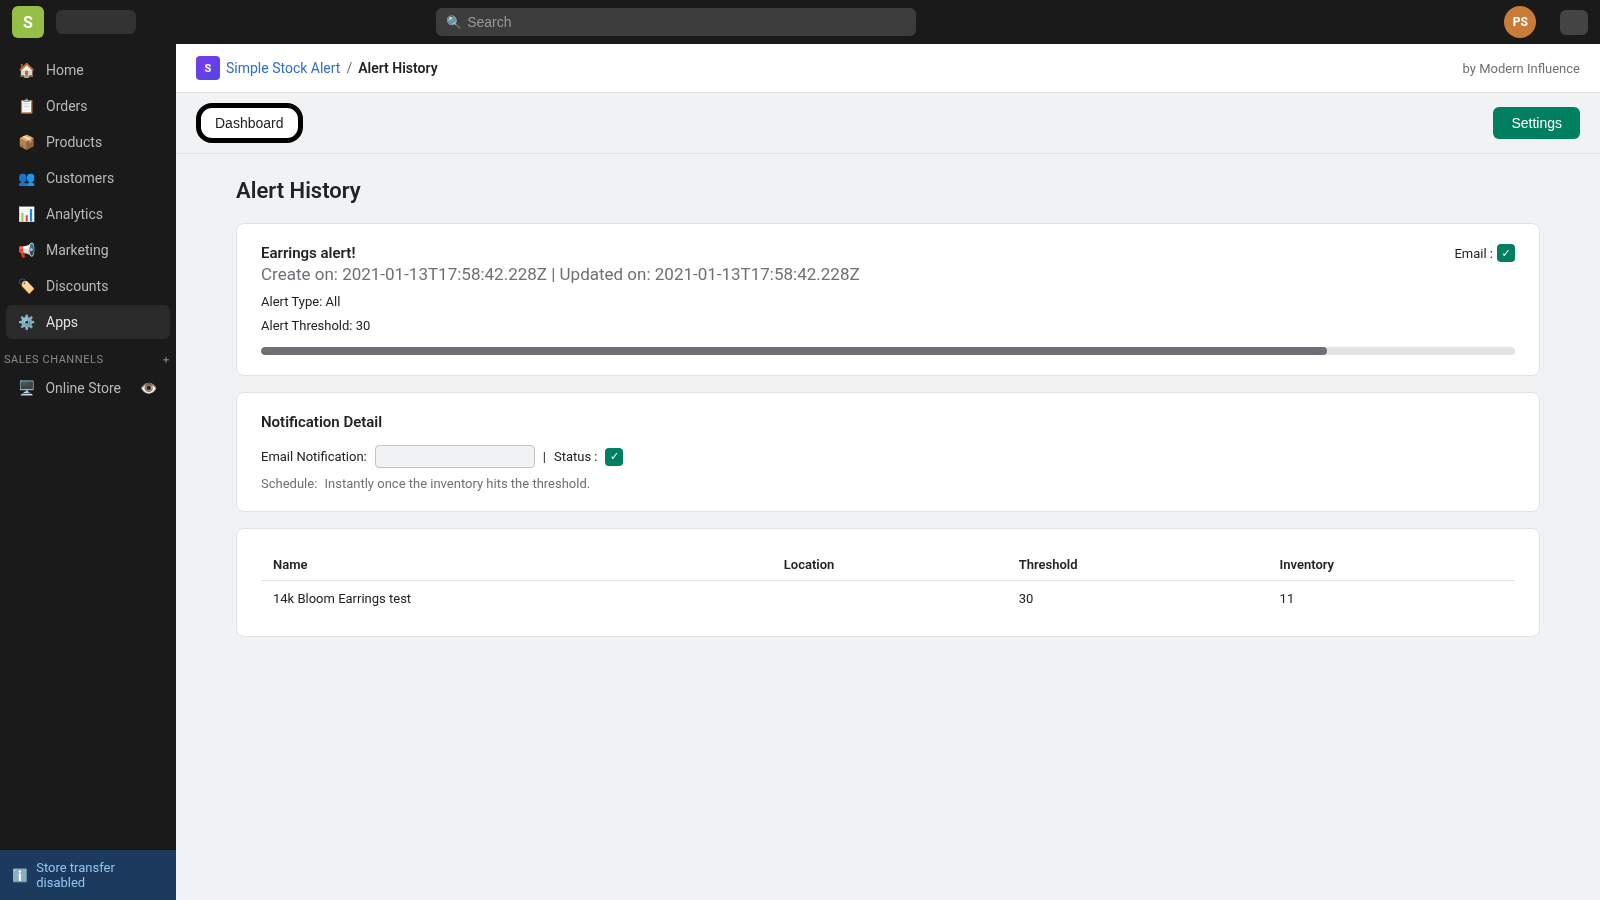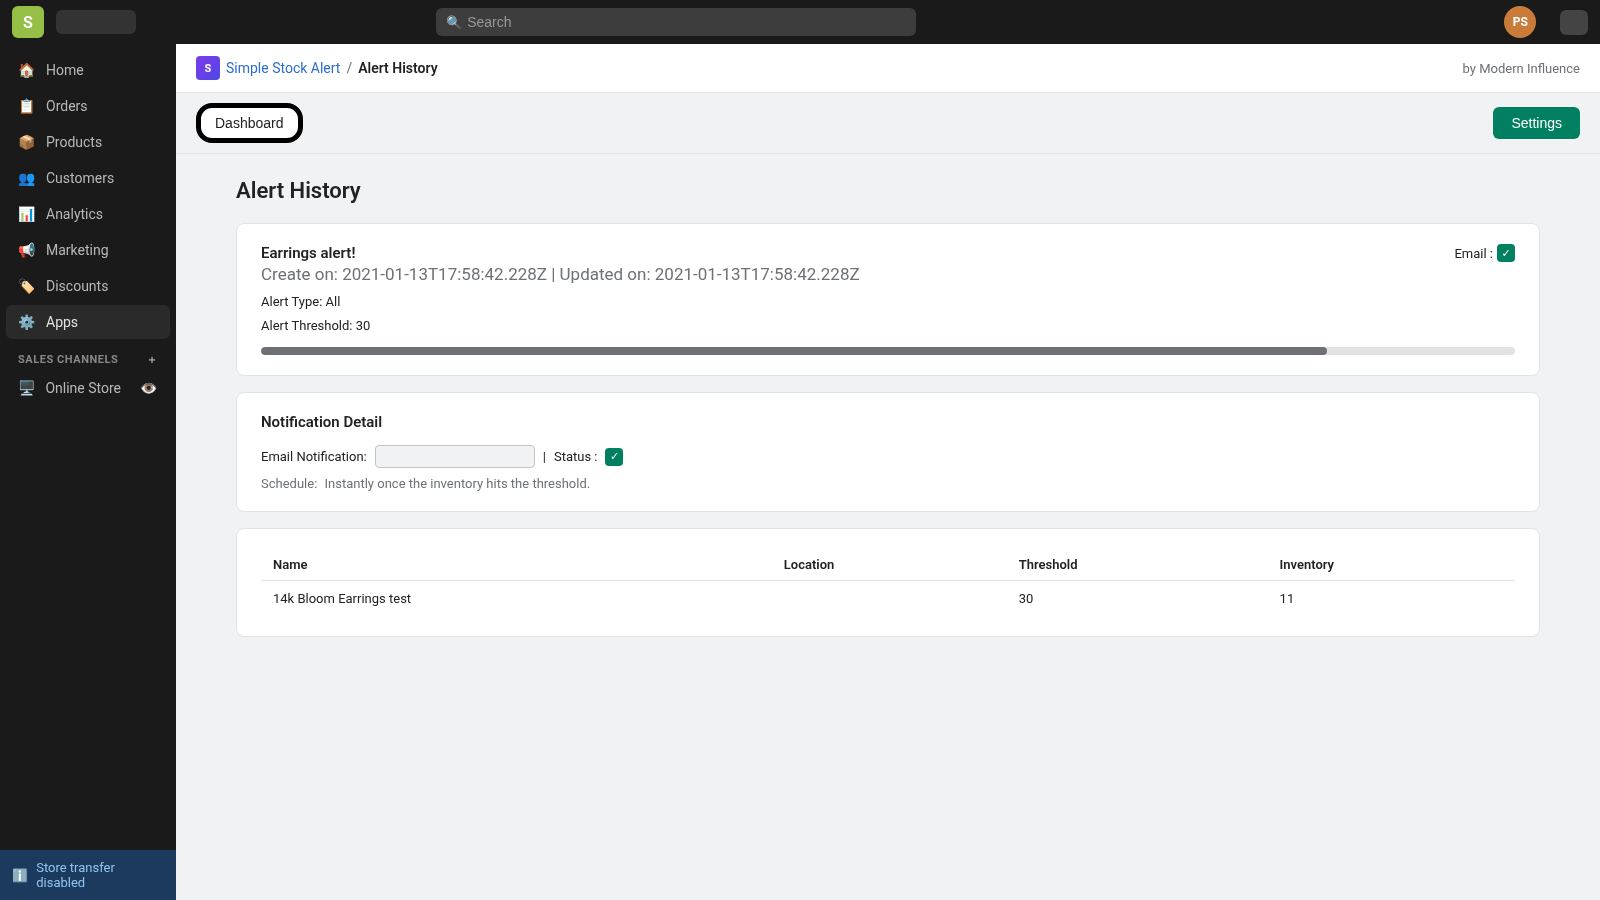--- a/index.html
+++ b/index.html
@@ -108,23 +108,23 @@
     }
     .sidebar-item.active { background: #2a2a2a; color: #e3e3e3; }
     .sidebar-icon {
       width: 18px; height: 18px;
       display: flex; align-items: center; justify-content: center;
       flex-shrink: 0;
     }
     .sidebar-section-label {
       color: #888;
       font-size: 11px;
-      font-weight: 700;
+      font-weight: 400;
       letter-spacing: 0.05em;
-      padding: 12px 18px 4px;
+      padding: 12px 4px 4px;
       display: flex;
       align-items: center;
       justify-content: space-between;
     }
     .sidebar-section-label .add-icon { cursor: pointer; color: #aaa; }
     .online-store-row {
       display: flex;
       align-items: center;
       padding: 8px 12px;
       color: #b8b8b8;

